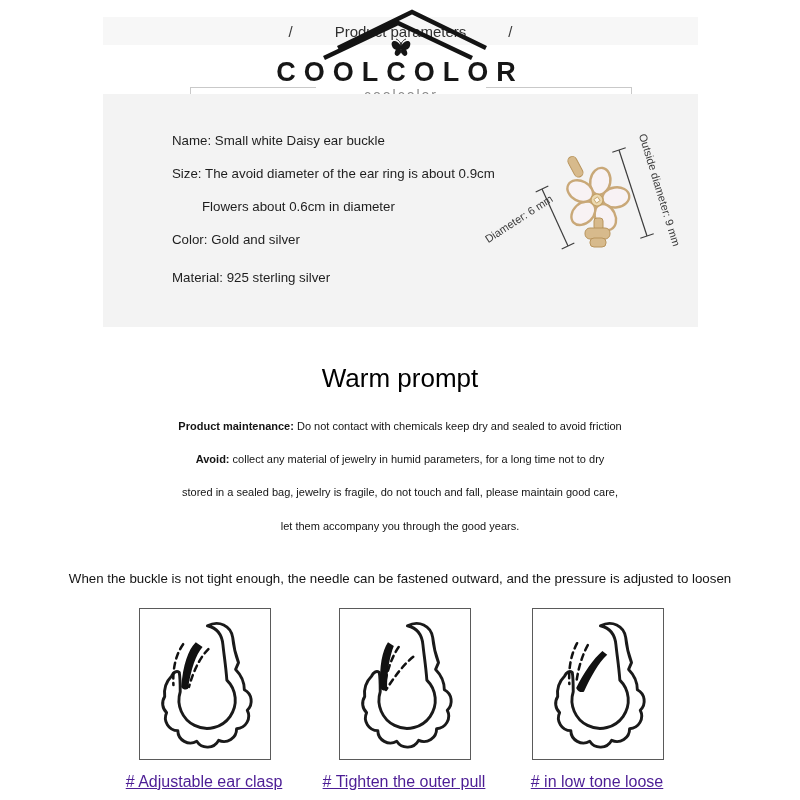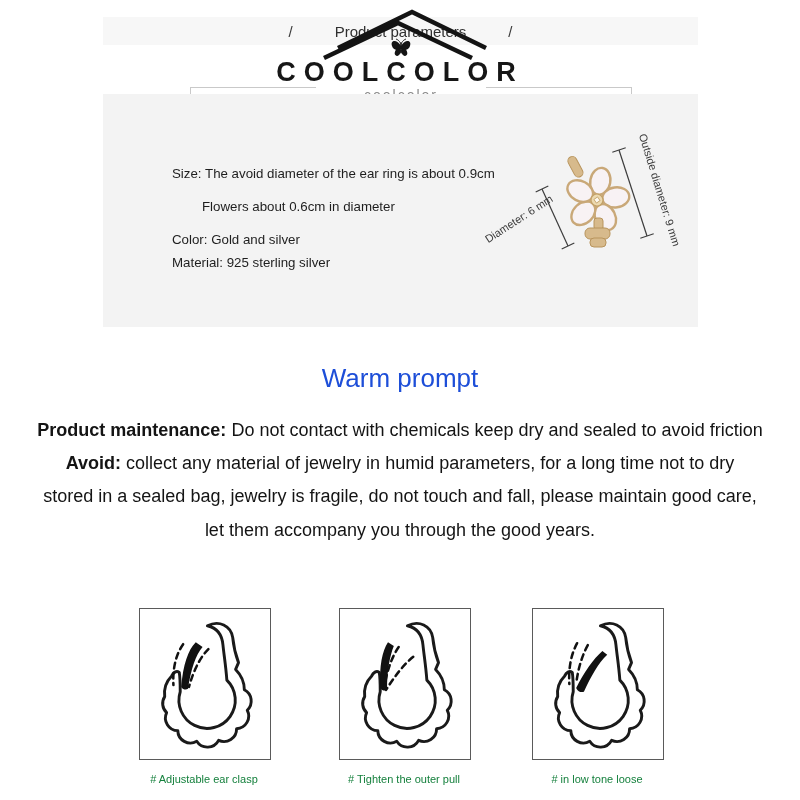--- a/index.html
+++ b/index.html
@@ -26,33 +26,33 @@
 
   
   .panel{position:absolute;left:103px;top:94px;width:595px;height:233px;background:#f3f3f3;}
   .pline{position:absolute;left:69px;font-size:13.3px;color:#1e1e1e;white-space:nowrap;}
   .pline.indent{left:99px;text-align:center;}
   .earring-svg{position:absolute;left:367px;top:22px;}
   .dimlabel{font-size:11px;fill:#3c3c3c;font-family:"Liberation Sans",sans-serif;}
 
   
   .warm-title{position:absolute;left:0;top:363px;width:800px;text-align:center;
-              font-size:26px;color:#1d4ed8;}
-  .wline{position:absolute;left:0;width:800px;text-align:center;font-size:18px;
+              font-size:26px;color:#000000;}
+  .wline{position:absolute;left:0;width:800px;text-align:center;font-size:11px;
          color:#141414;margin:0;white-space:nowrap;}
   .wline b{font-weight:bold;}
 
   .instruction{position:absolute;left:0;top:571px;width:800px;text-align:center;
                font-size:13.3px;color:#141414;margin:0;white-space:nowrap;}
 
   
   .figbox{position:absolute;top:608px;width:130px;height:150px;background:#ffffff;
           border:1px solid #5a5a5a;display:flex;align-items:center;justify-content:center;}
   .figcap{position:absolute;top:773px;width:130px;display:flex;justify-content:center;
-          white-space:nowrap;font-size:11px;color:#15803d;}
+          white-space:nowrap;font-size:16px;color:#4c1d95;text-decoration:underline;}
 </style>
 </head>
 <body>
 
 <div class="page">
 
   <div class="banner">
     <span class="slash">/</span>
     <span>Product parameters</span>
     <span class="slash">/</span>
@@ -72,24 +72,25 @@
     <path d="M11.5 7 C10 4.5, 8.5 3.5, 7 3 M12.5 7 C14 4.5, 15.5 3.5, 17 3" fill="none" stroke="#141414" stroke-width="0.9"></path>
   </svg>
 
   <div class="brand">COOLCOLOR</div>
   <div class="logo-frame"></div>
   <div class="logo-bg"></div>
   <div class="subbrand">coolcolor</div>
   <div class="brand-underline"></div>
 
   <div class="panel">
+    <div class="pline" style="top:39px">Name: Small white Daisy ear buckle</div>
     <div class="pline" style="top:72px">Size: The avoid diameter of the ear ring is about 0.9cm</div>
     <div class="pline indent" style="top:105px">Flowers about 0.6cm in diameter</div>
     <div class="pline" style="top:138px">Color: Gold and silver</div>
-    <div class="pline" style="top:161px">Material: 925 sterling silver</div>
+    <div class="pline" style="top:176px">Material: 925 sterling silver</div>
 
     <svg class="earring-svg" width="230" height="175" viewBox="0 0 230 175">
 
       <g stroke="#3c3c3c" stroke-width="1.2">
         <line x1="72" y1="73" x2="98" y2="130"></line>
         <line x1="65.7" y1="76" x2="78.3" y2="70"></line>
         <line x1="91.7" y1="133" x2="104.3" y2="127"></line>
       </g>
 
       <g stroke="#3c3c3c" stroke-width="1.2">
@@ -122,20 +123,21 @@
       <text class="dimlabel" x="186" y="75" text-anchor="middle" transform="rotate(73 186 75)">Outside diameter: 9 mm</text>
     </svg>
   </div>
 
   <div class="warm-title">Warm prompt</div>
   <p class="wline" style="top:420px"><b>Product maintenance:</b><span> Do not contact with chemicals keep dry and sealed to avoid friction</span></p>
   <p class="wline" style="top:453px"><b>Avoid:</b><span> collect any material of jewelry in humid parameters, for a long time not to dry</span></p>
   <p class="wline" style="top:520px">let them accompany you through the good years.</p>
   <p class="wline" style="top:486px">stored in a sealed bag, jewelry is fragile, do not touch and fall, please maintain good care,</p>
 
+  <p class="instruction">When the buckle is not tight enough, the needle can be fastened outward, and the pressure is adjusted to loosen</p>
 
   <div class="figbox" style="left:139px">
     <svg width="112" height="136" viewBox="0 0 115 140">
       <path d="M60 10 C72 4,84 10,86 22 C87 32,89 40,92 48 L89 55 C95 61,98 68,98 76
                A13 13 0 0 1 101 97 A13 13 0 0 1 90 116 A13 13 0 0 1 71.5 128
                A13 13 0 0 1 49 129 A13 13 0 0 1 29.5 118 A13 13 0 0 1 18 99.5
                A13 13 0 0 1 16 83 C15 74,18 67,23 62 C25 58,28 56,31 58
                C32 64,32 71,32 78 A29 29 0 1 0 80 66 C79 52,77 40,76 30 C75 18,69 12,60 10 Z" fill="#ffffff" stroke="#1a1a1a" stroke-width="3" stroke-linejoin="round"></path>
       <path d="M48 27 C40 35,35 50,33 73 C35 76,38 76,40 75 C43 55,48 40,55 32 Z" fill="#111111"></path>
       <path d="M35 29 C28 39,24 53,25 71" fill="none" stroke="#111111" stroke-width="2.6" stroke-dasharray="6 4.5" stroke-linecap="round"></path>

